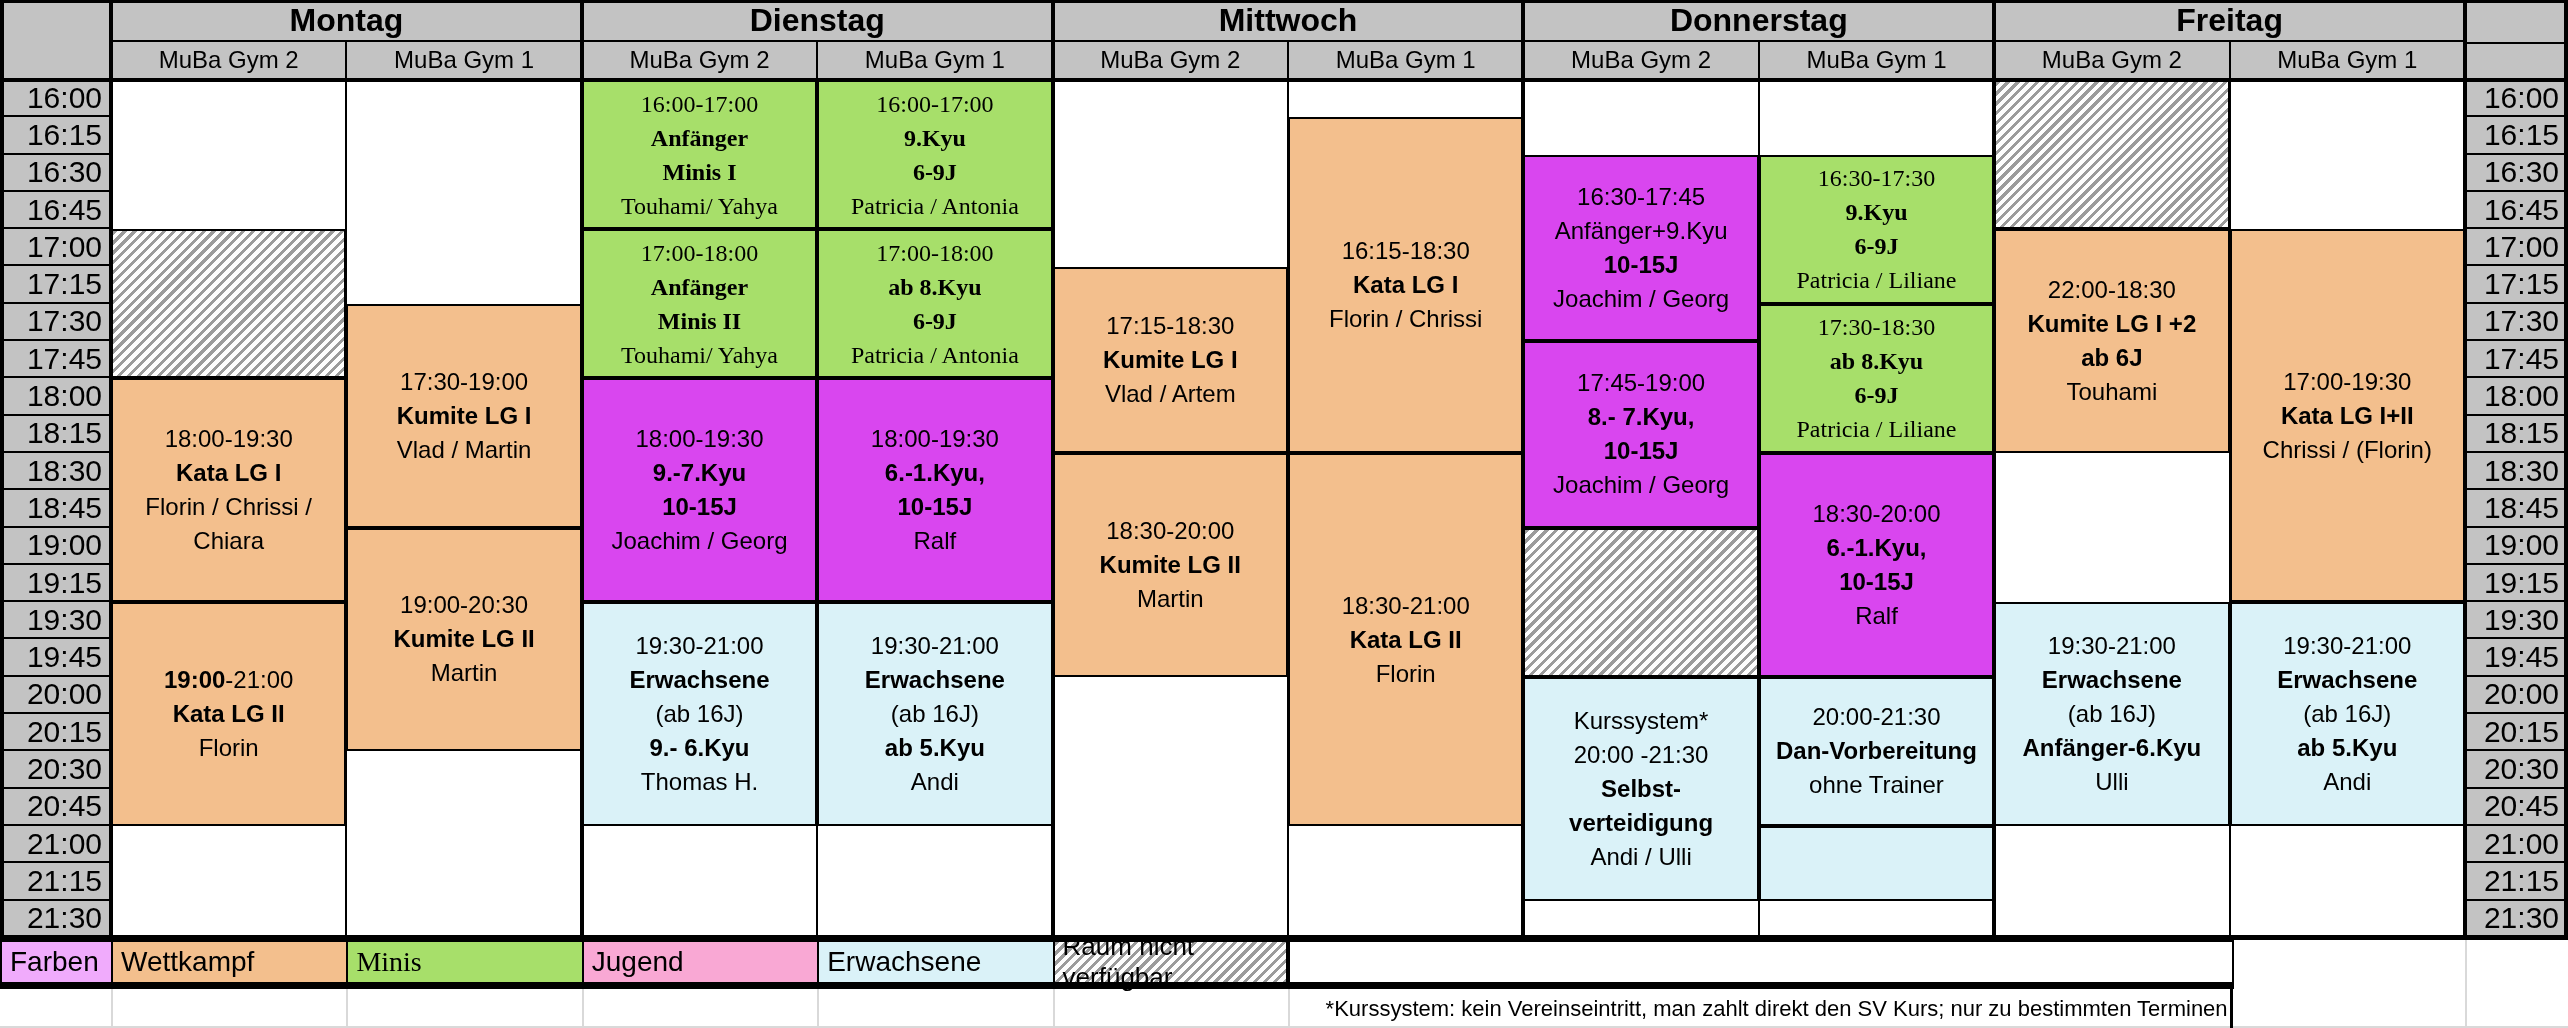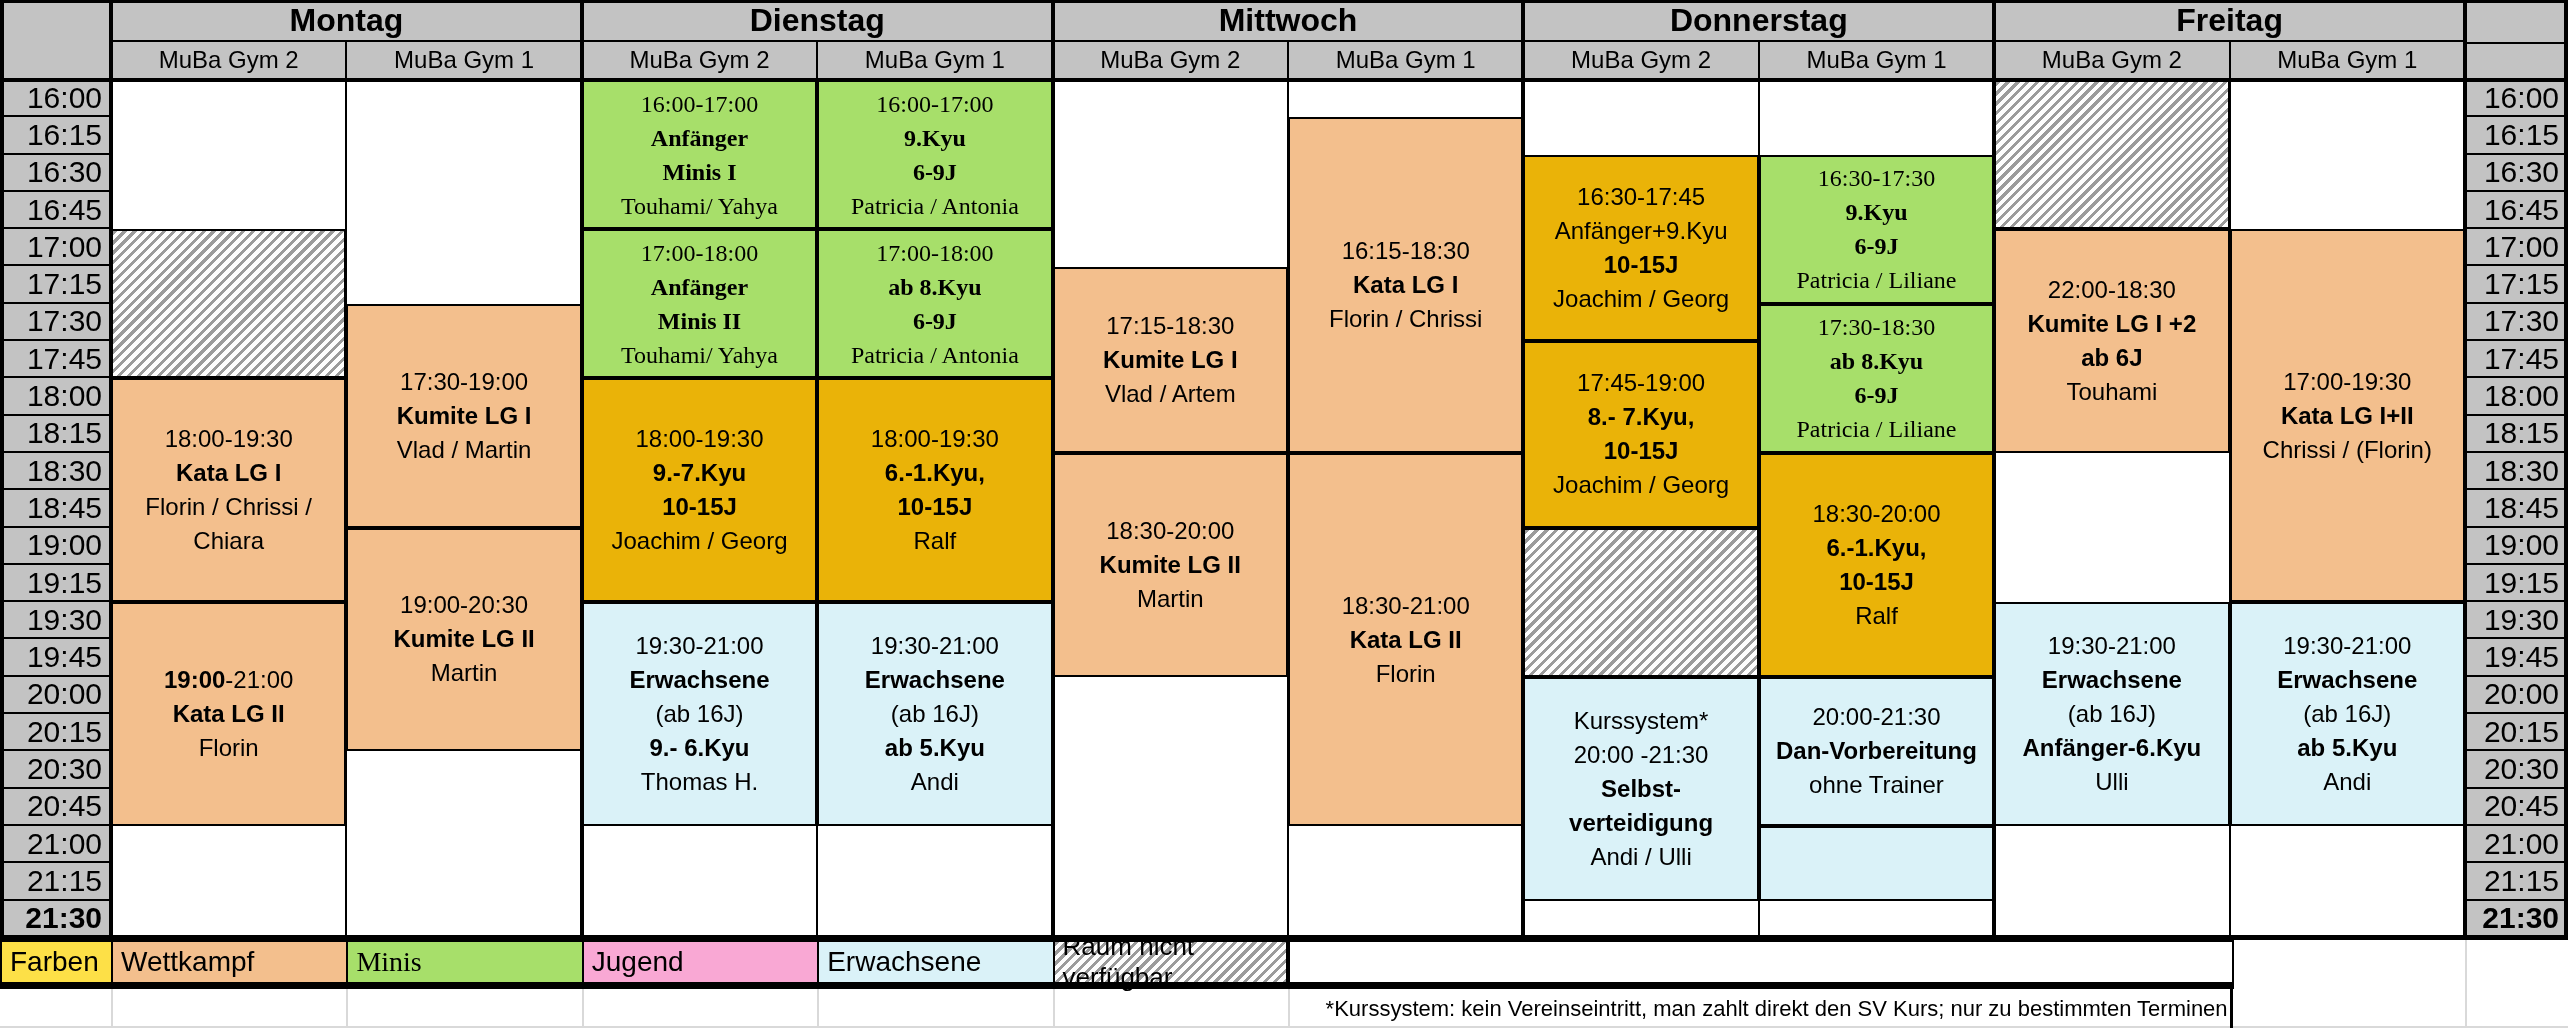--- a/index.html
+++ b/index.html
@@ -11,43 +11,43 @@
            box-sizing:border-box;display:flex;align-items:center;justify-content:center;
            font-weight:bold;font-size:32px;z-index:3;}
   .gymhead{position:absolute;top:42px;height:36px;background:#C3C3C3;display:flex;align-items:center;
            justify-content:center;font-size:24px;z-index:3;}
   .corner{position:absolute;top:0;height:78px;background:#C3C3C3;z-index:3;}
 
   
   .timecol{position:absolute;top:80px;height:856px;display:flex;flex-direction:column;z-index:3;}
   .timecol .tc{flex:1;background:#C3C3C3;border-bottom:2px solid #000;box-sizing:border-box;
                display:flex;align-items:center;justify-content:flex-end;padding-right:9px;font-size:30px;}
-  .timecol .tc:last-child{border-bottom:none;font-weight:bold;}
+  .timecol .tc:last-child{border-bottom:none;}
 
   
   .vl,.hl{position:absolute;background:#000;z-index:5;}
   .vl.faint,.hl.faint{background:#d9d9d9;z-index:1;}
 
   
   .ev{position:absolute;width:235.4px;box-sizing:border-box;border:2px solid #000;
       display:flex;flex-direction:column;justify-content:center;align-items:center;
       text-align:center;font-size:24px;line-height:34px;z-index:2;}
   .ev .ln{white-space:nowrap;}
   .b{font-weight:bold;}
   .orange{background:#F3BF8D;}
   .green{background:#A7DF6A;font-family:Liberation Serif, serif;}
-  .yellow{background:#eab308;text-align:right;}
+  .yellow{background:#d946ef;text-align:right;}
   .blue{background:#DAF2F8;}
   .pale{background:#f9a8d4;}
   .hatch{background:repeating-linear-gradient(135deg,#9b9b9b 0 3px,#fdfdfd 3px 7px);}
 
   
   .lg{position:absolute;top:940px;height:44px;box-sizing:border-box;border:2px solid #000;
       display:flex;align-items:center;padding-left:8px;font-size:28px;z-index:3;}
-  .lg.gray{background:#fde047;}
+  .lg.gray{background:#f0abfc;}
   .lg.white{background:#fff;}
 
   .footnote{position:absolute;top:989px;height:39px;left:1052.6px;width:1175px;display:flex;
             align-items:center;justify-content:flex-end;padding-right:4px;font-size:22px;z-index:3;}
 </style>
 </head>
 <body>
 
 <div id="board">
 

